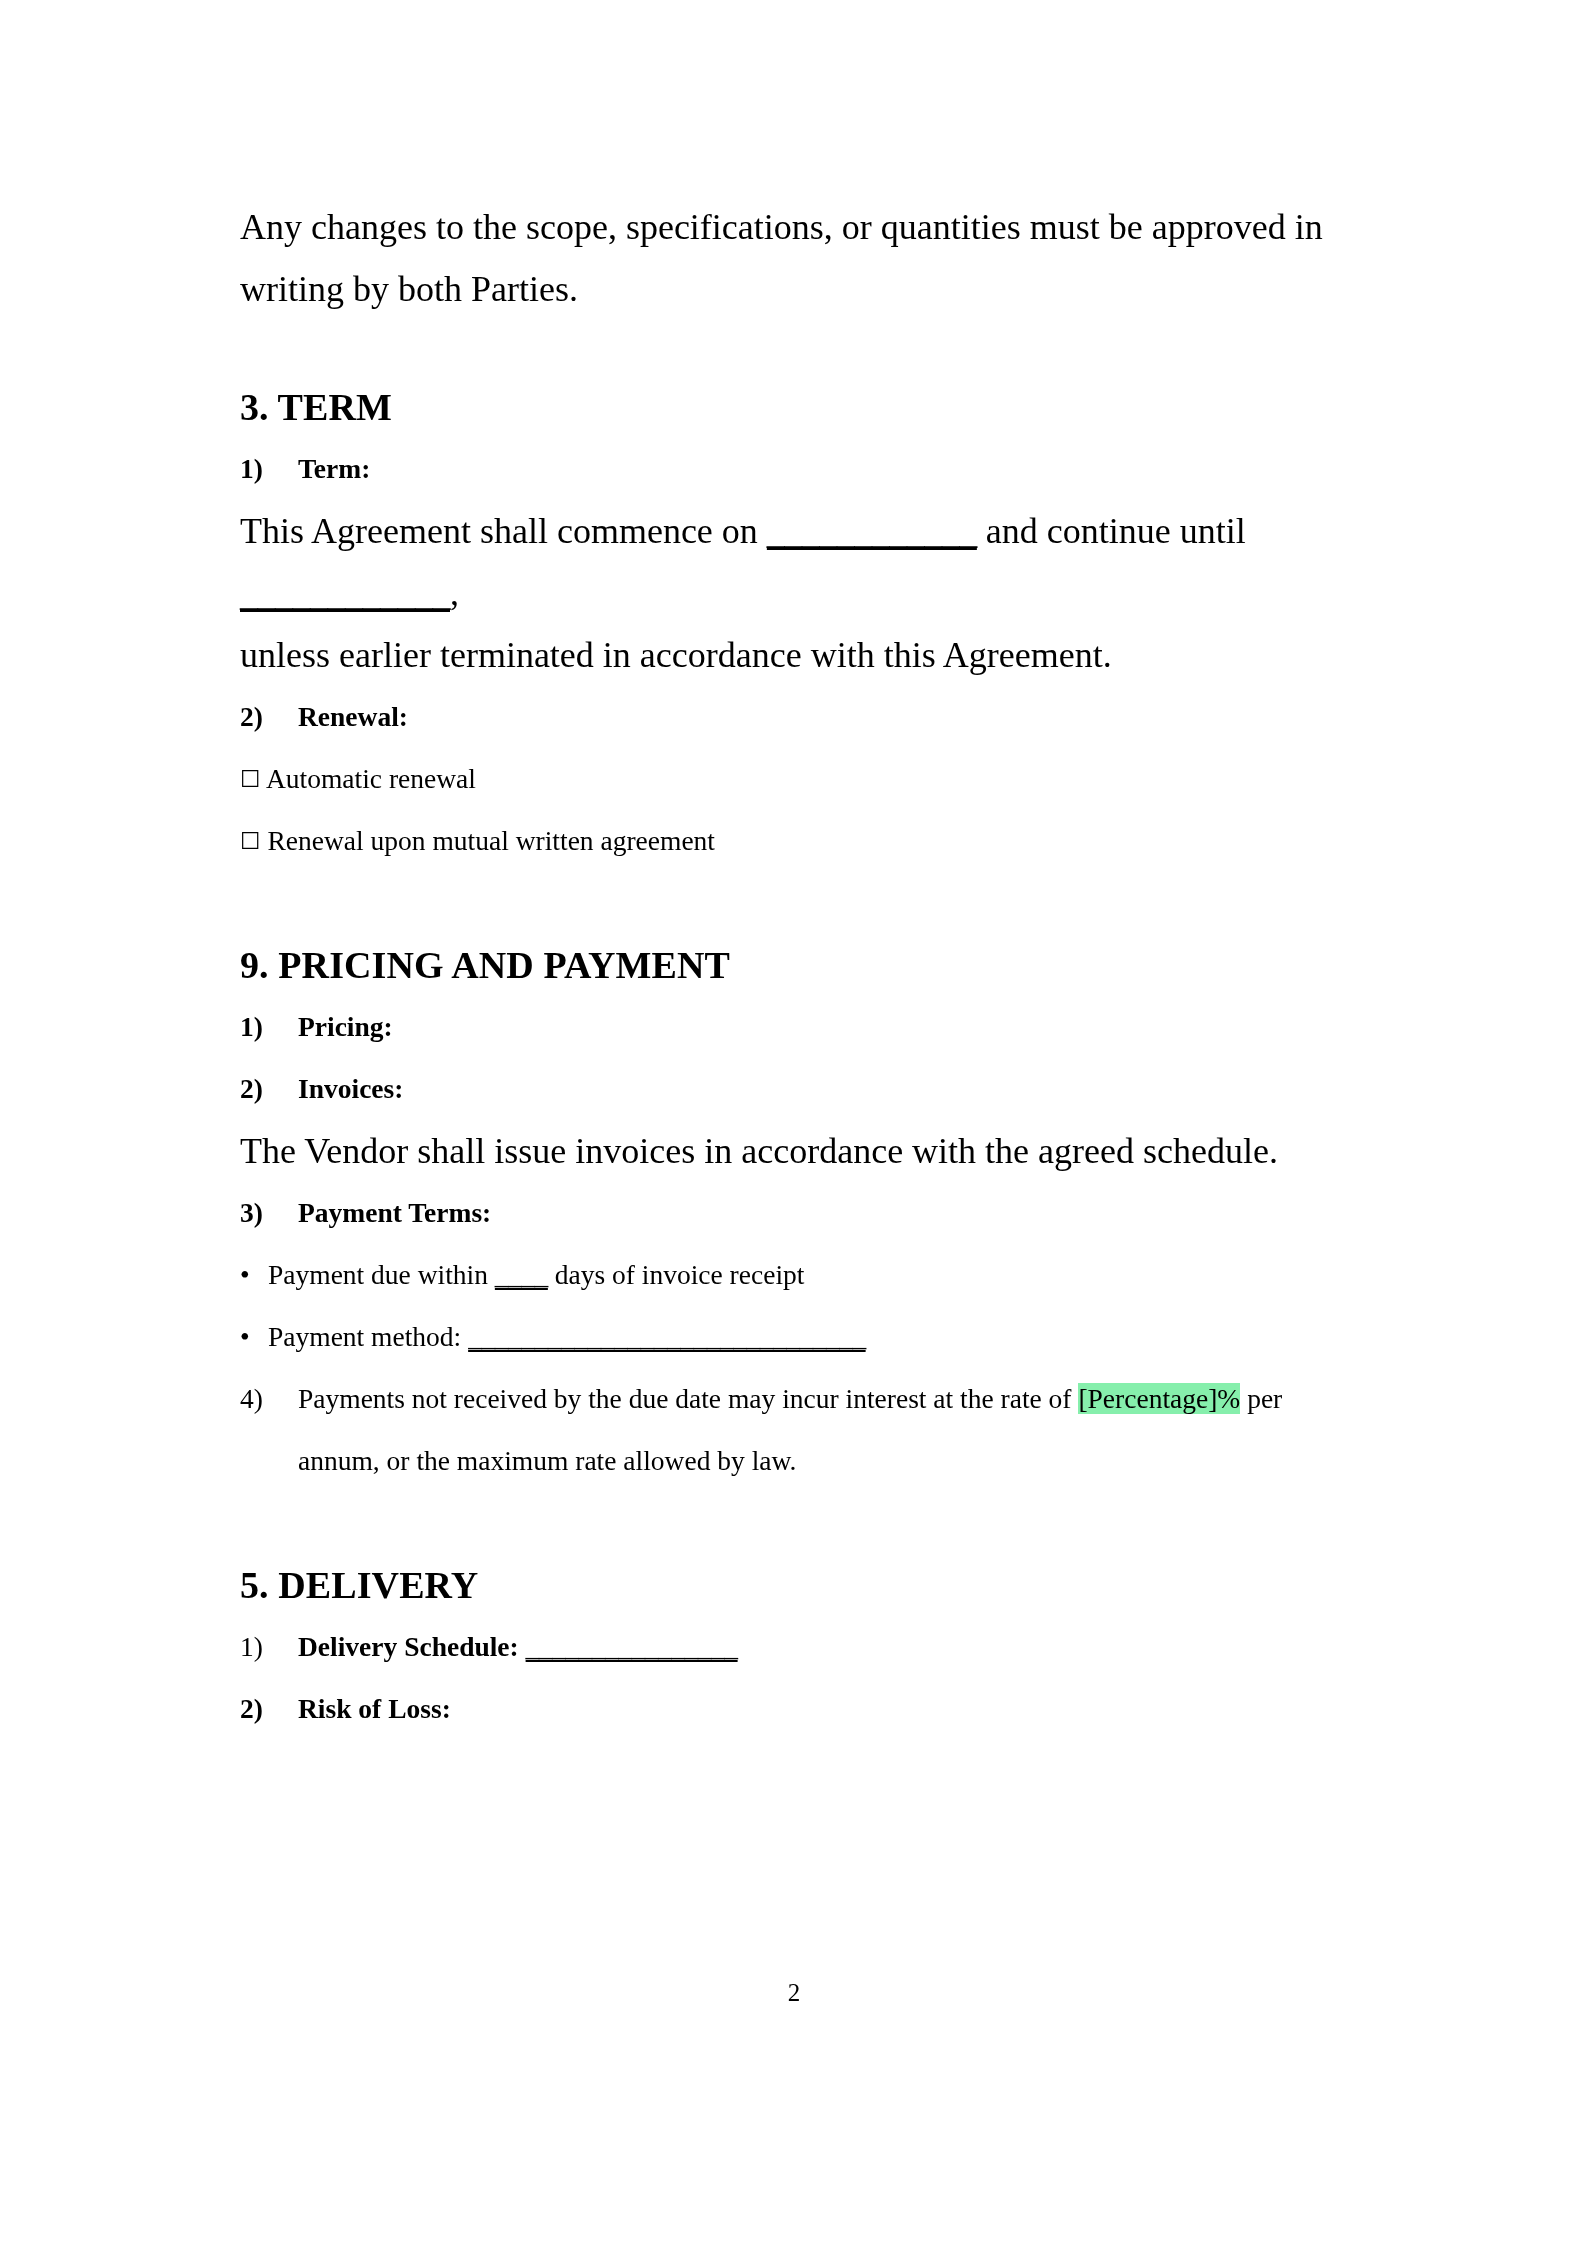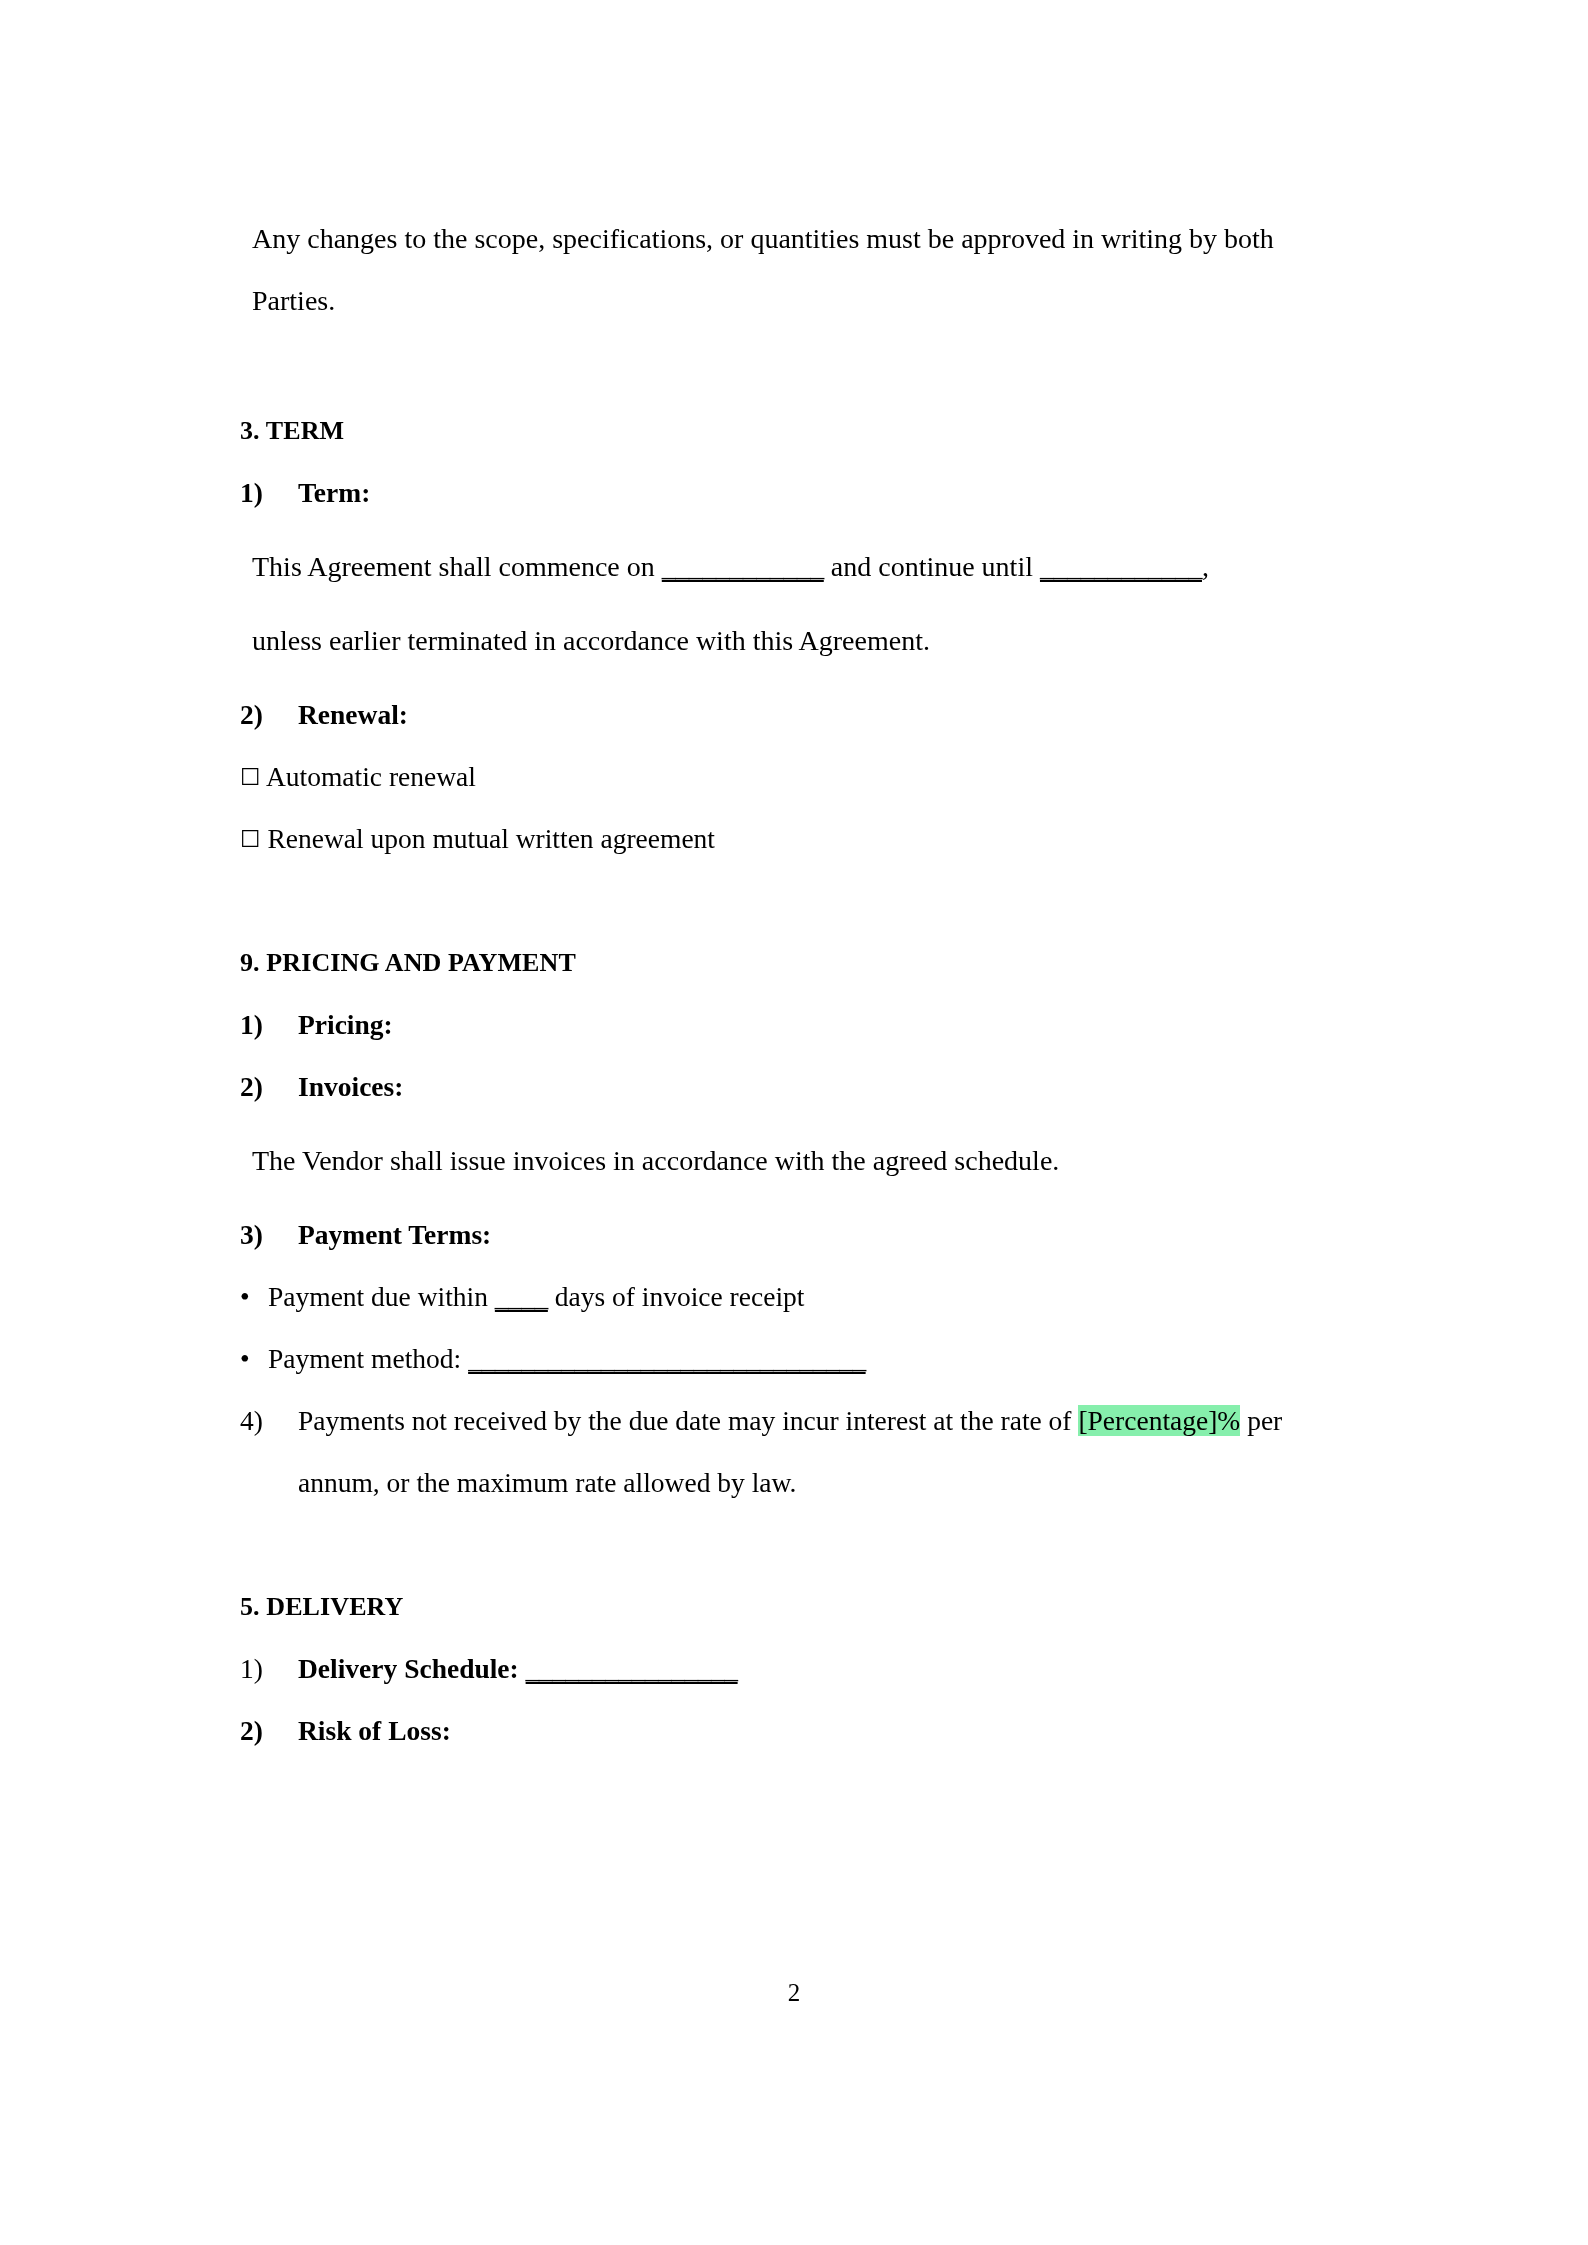--- a/index.html
+++ b/index.html
@@ -21,27 +21,27 @@
   }
   .content {
     position: absolute;
     left: 240px;
     top: 196px;
     width: 1110px;
   }
 
   
   .para {
-    font-size: 28px;
-    line-height: 62px;
-    margin: 12px;
+    font-size: 36px;
+    line-height: 62px;
+    margin: 0;
     text-align: left;
   }
   .heading {
-    font-size: 26px;
+    font-size: 38px;
     font-weight: bold;
     line-height: 62px;
     margin: 0;
     letter-spacing: 0.1px;
   }
   .numbered {
     font-size: 27.5px;
     line-height: 62px;
     margin: 0;
     position: relative;

